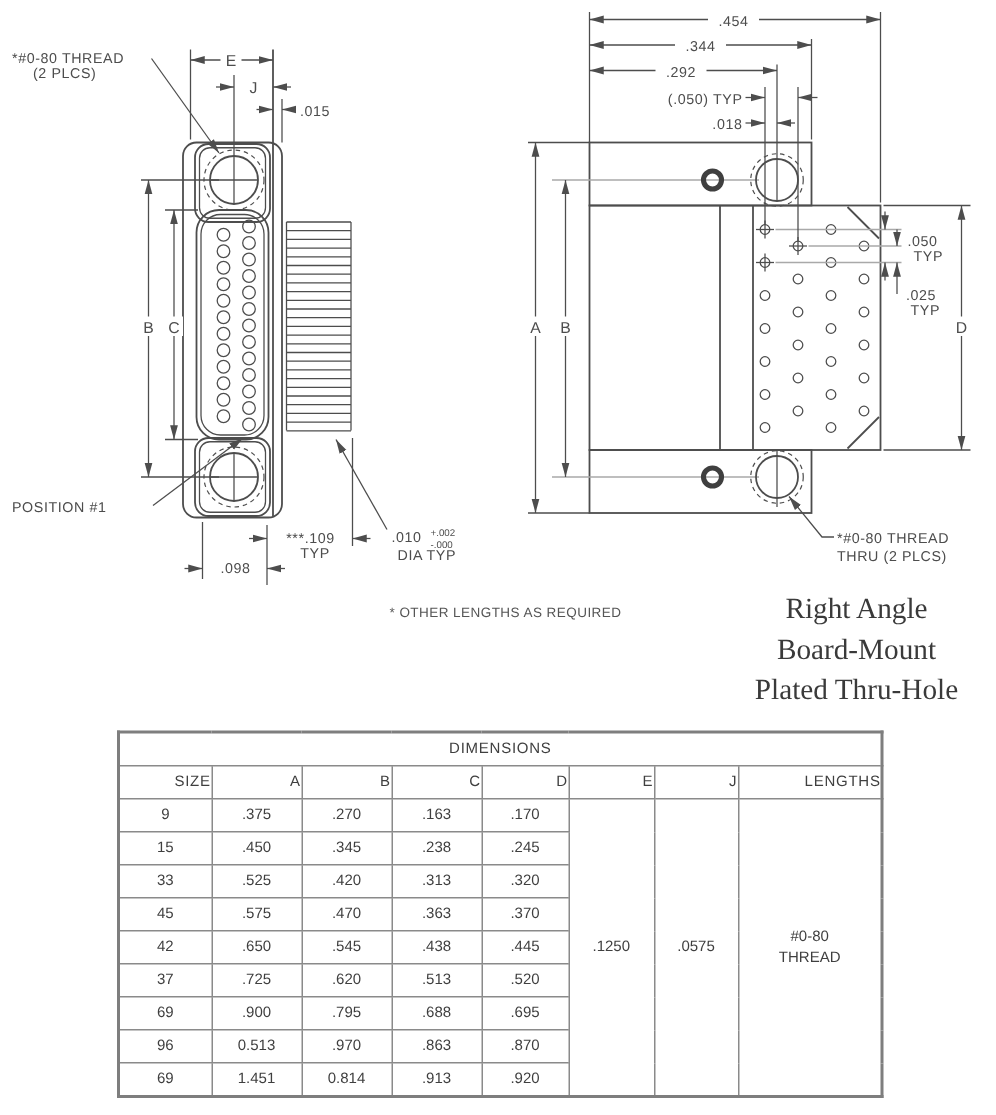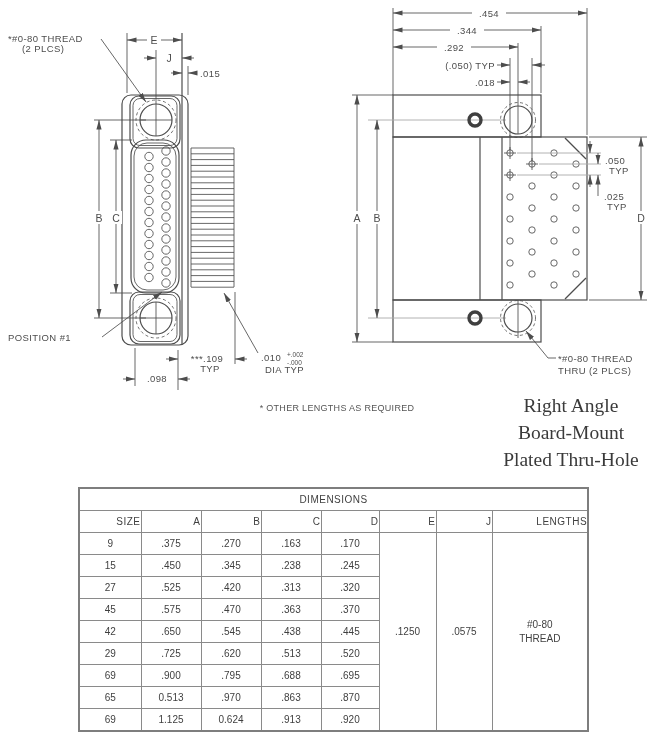--- a/index.html
+++ b/index.html
@@ -376,64 +376,64 @@
 THREAD</td>
         </tr>
         <tr>
           <td>15</td>
           <td>.450</td>
           <td>.345</td>
           <td>.238</td>
           <td>.245</td>
         </tr>
         <tr>
-          <td>27</td>
+          <td>33</td>
           <td>.525</td>
           <td>.420</td>
           <td>.313</td>
           <td>.320</td>
         </tr>
         <tr>
           <td>45</td>
           <td>.575</td>
           <td>.470</td>
           <td>.363</td>
           <td>.370</td>
         </tr>
         <tr>
           <td>42</td>
           <td>.650</td>
           <td>.545</td>
           <td>.438</td>
           <td>.445</td>
         </tr>
         <tr>
-          <td>29</td>
+          <td>37</td>
           <td>.725</td>
           <td>.620</td>
           <td>.513</td>
           <td>.520</td>
         </tr>
         <tr>
           <td>69</td>
           <td>.900</td>
           <td>.795</td>
           <td>.688</td>
           <td>.695</td>
         </tr>
         <tr>
-          <td>65</td>
+          <td>96</td>
           <td>0.513</td>
           <td>.970</td>
           <td>.863</td>
           <td>.870</td>
         </tr>
         <tr>
           <td>69</td>
-          <td>1.125</td>
-          <td>0.624</td>
+          <td>1.451</td>
+          <td>0.814</td>
           <td>.913</td>
           <td>.920</td>
         </tr>
       </tbody>
 </table>
 
 </div>
 
 </body></html>

